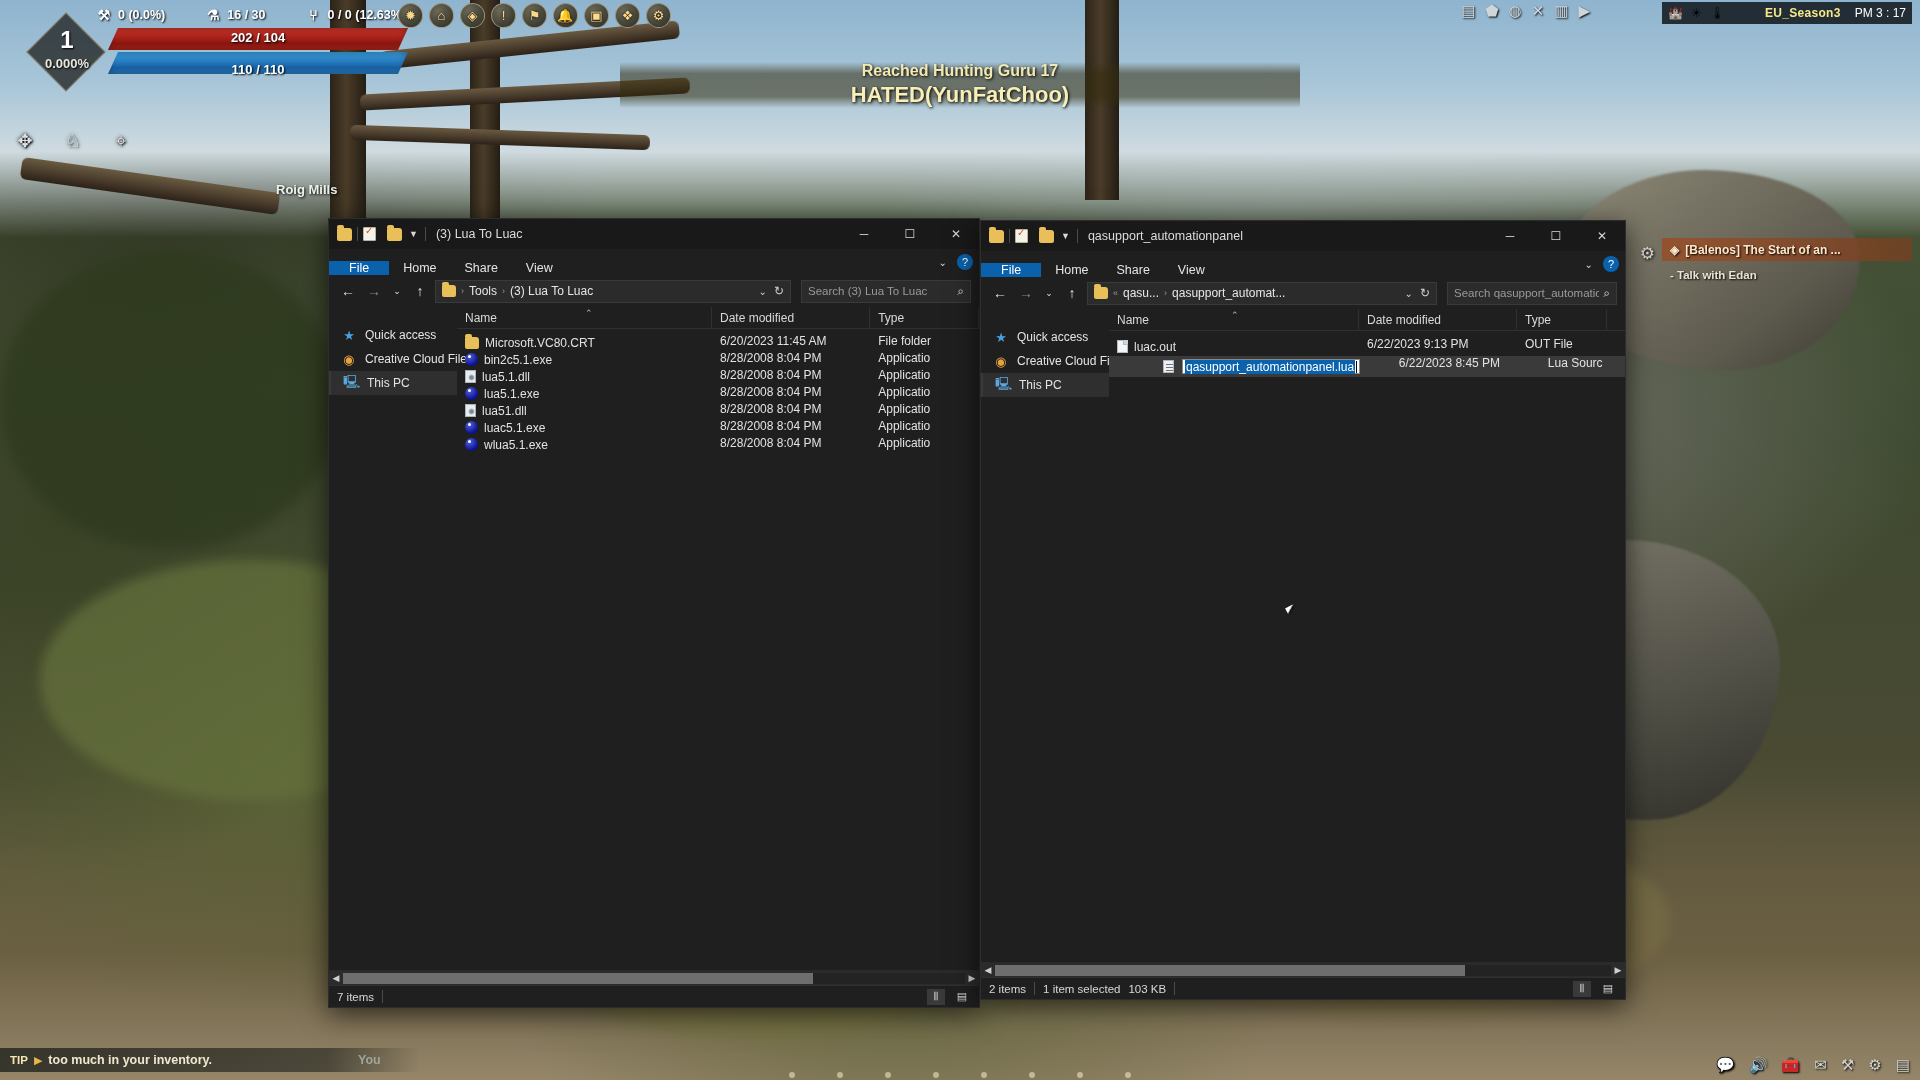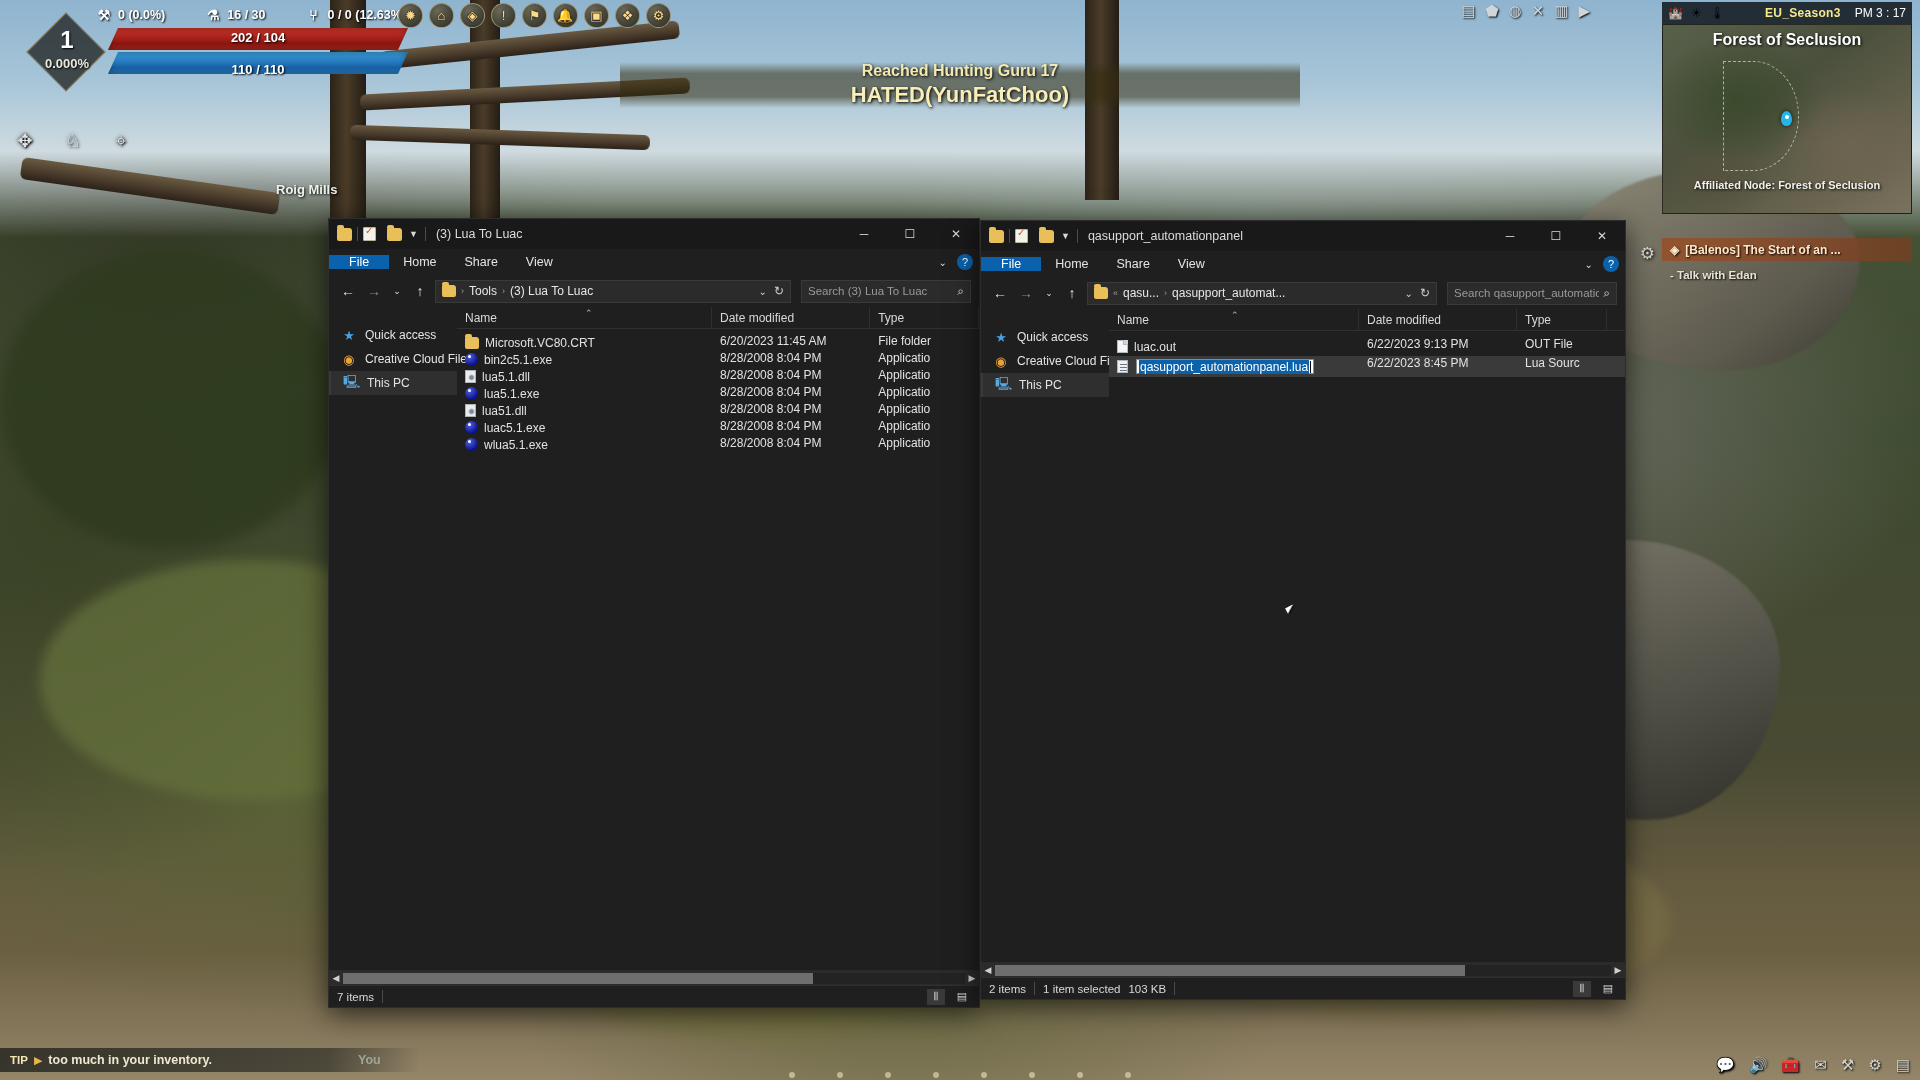--- a/index.html
+++ b/index.html
@@ -230,21 +230,21 @@
   .win-title {
     margin-left: 10px; font-size: 12.5px; color: #dcdcdc; white-space: nowrap;
   }
   .win-ctrls { position: absolute; right: 0; top: 0; height: 30px; display: flex; }
   .win-ctrls div {
     width: 46px; height: 30px; display: flex; align-items: center; justify-content: center;
     color: #d8d8d8; font-size: 12px;
   }
 
   .ribbon {
-    height: 26px; background: #1f1f1f; display: flex; align-items: center; position: relative;
+    height: 26px; background: #1f1f1f; display: flex; align-items: flex-end; position: relative;
   }
   .ribbon .tab {
     padding: 0 14px; display: flex; align-items: center; font-size: 12.5px; color: #e4e4e4;
   }
   .ribbon .tab.file { background: #0a62ad; color: #fff; padding: 0 20px; }
   .ribbon .right {
     position: absolute; right: 6px; top: 0; height: 26px; display: flex; align-items: center; gap: 10px;
   }
   .ribbon .right .chev { color: #d8d8d8; font-size: 10px; }
   .ribbon .right .help {
@@ -457,26 +457,20 @@
 
   <div class="hud" id="minimap">
     <div class="mm-top">
       <span class="mi">🏰</span>
       <span class="mi">☀</span>
       <span class="mi">🌡</span>
       <span class="spacer"></span>
       <span class="srv">EU_Season3</span>
       <span class="tm">PM 3 : 17</span>
     </div>
-    <div class="mm-body">
-      <div class="mm-title">Forest of Seclusion</div>
-      <div class="mm-cone"></div>
-      <div class="mm-pin"></div>
-      <div class="mm-node">Affiliated Node: Forest of Seclusion</div>
-    </div>
   </div>
 
   <div class="hud" id="gear-ic">⚙</div>
   <div class="hud" id="quest">
     <div class="q-head">
       <span>◈</span>
       <span>[Balenos] The Start of an ...</span>
     </div>
     <div class="q-item">- Talk with Edan</div>
   </div>
@@ -736,21 +730,21 @@
       </div>
       <div class="rows">
         <div class="row" style="margin-top:6px;height:19px;">
           <div class="c-name" style="width:250px;">
             <span class="ic-out"></span>
             <span>luac.out</span>
           </div>
           <div class="c-date" style="width:158px;">6/22/2023 9:13 PM</div>
           <div class="c-type" style="width:90px;">OUT File</div>
         </div>
-        <div class="row sel" style="height:21px;">
+        <div class="row sel" style="height:21px;padding-left:46px;">
           <div class="c-name" style="width:250px;">
             <span class="ic-lua"></span>
             <span class="renamebox">
               <span class="seltxt">qasupport_automationpanel.lua</span>
               <span class="caret"></span>
             </span>
           </div>
           <div class="c-date" style="width:158px;">6/22/2023 8:45 PM</div>
           <div class="c-type" style="width:90px;">Lua Sourc</div>
         </div>

